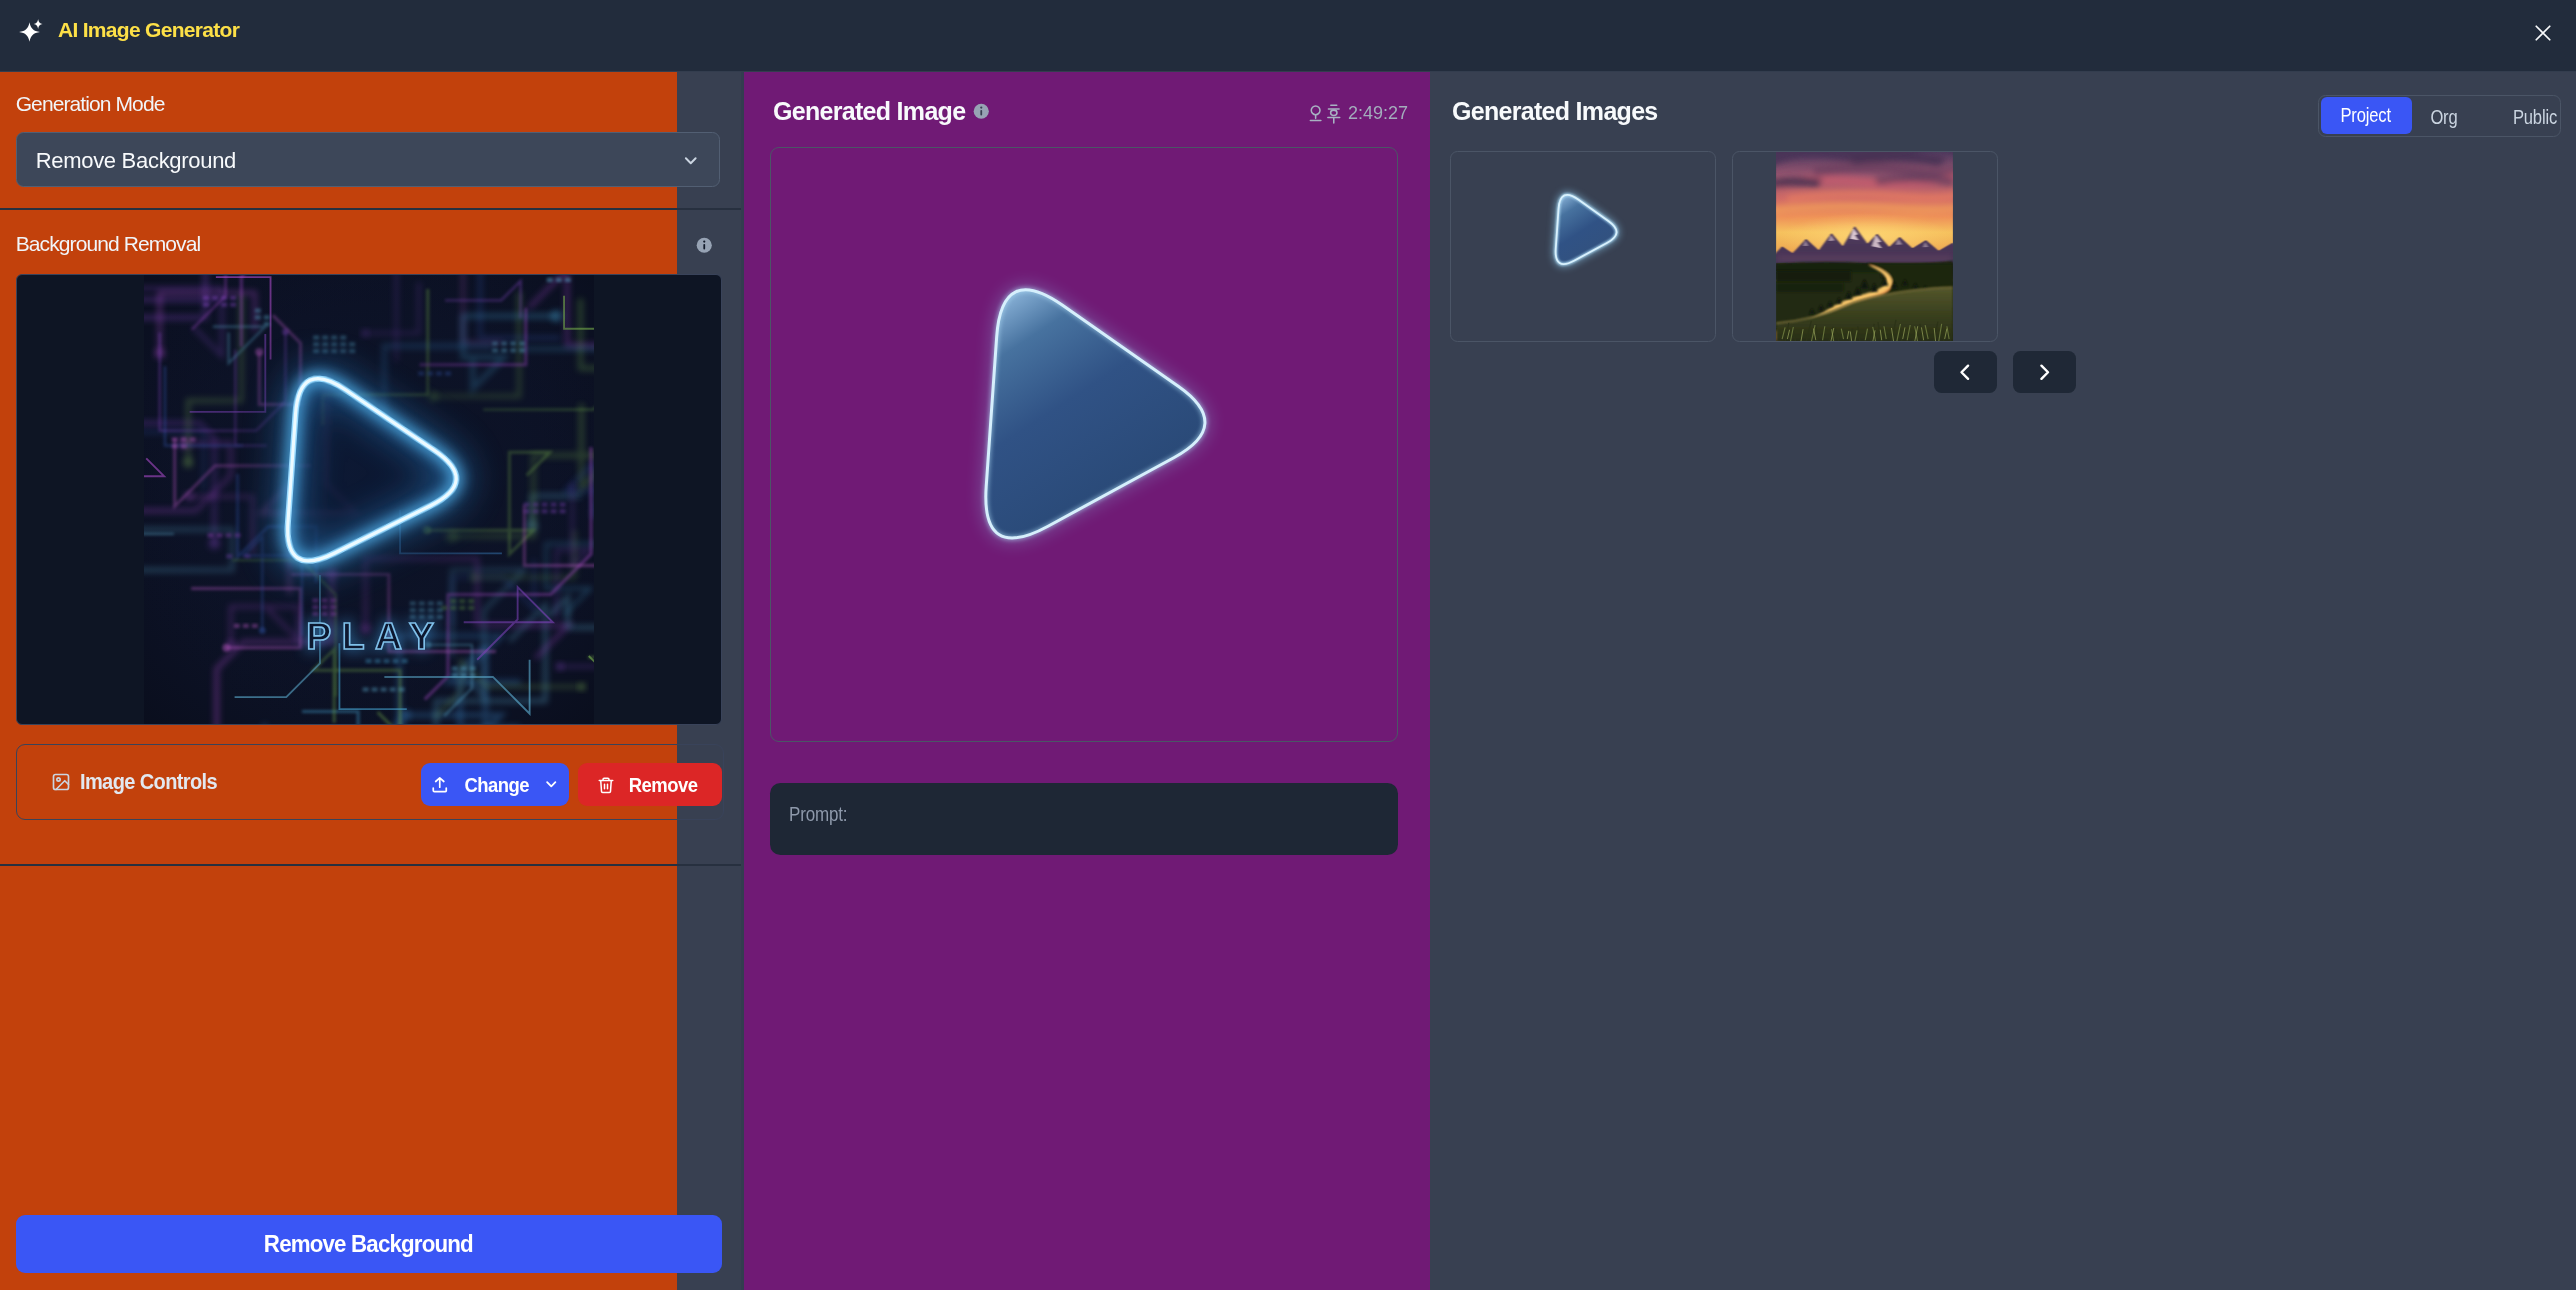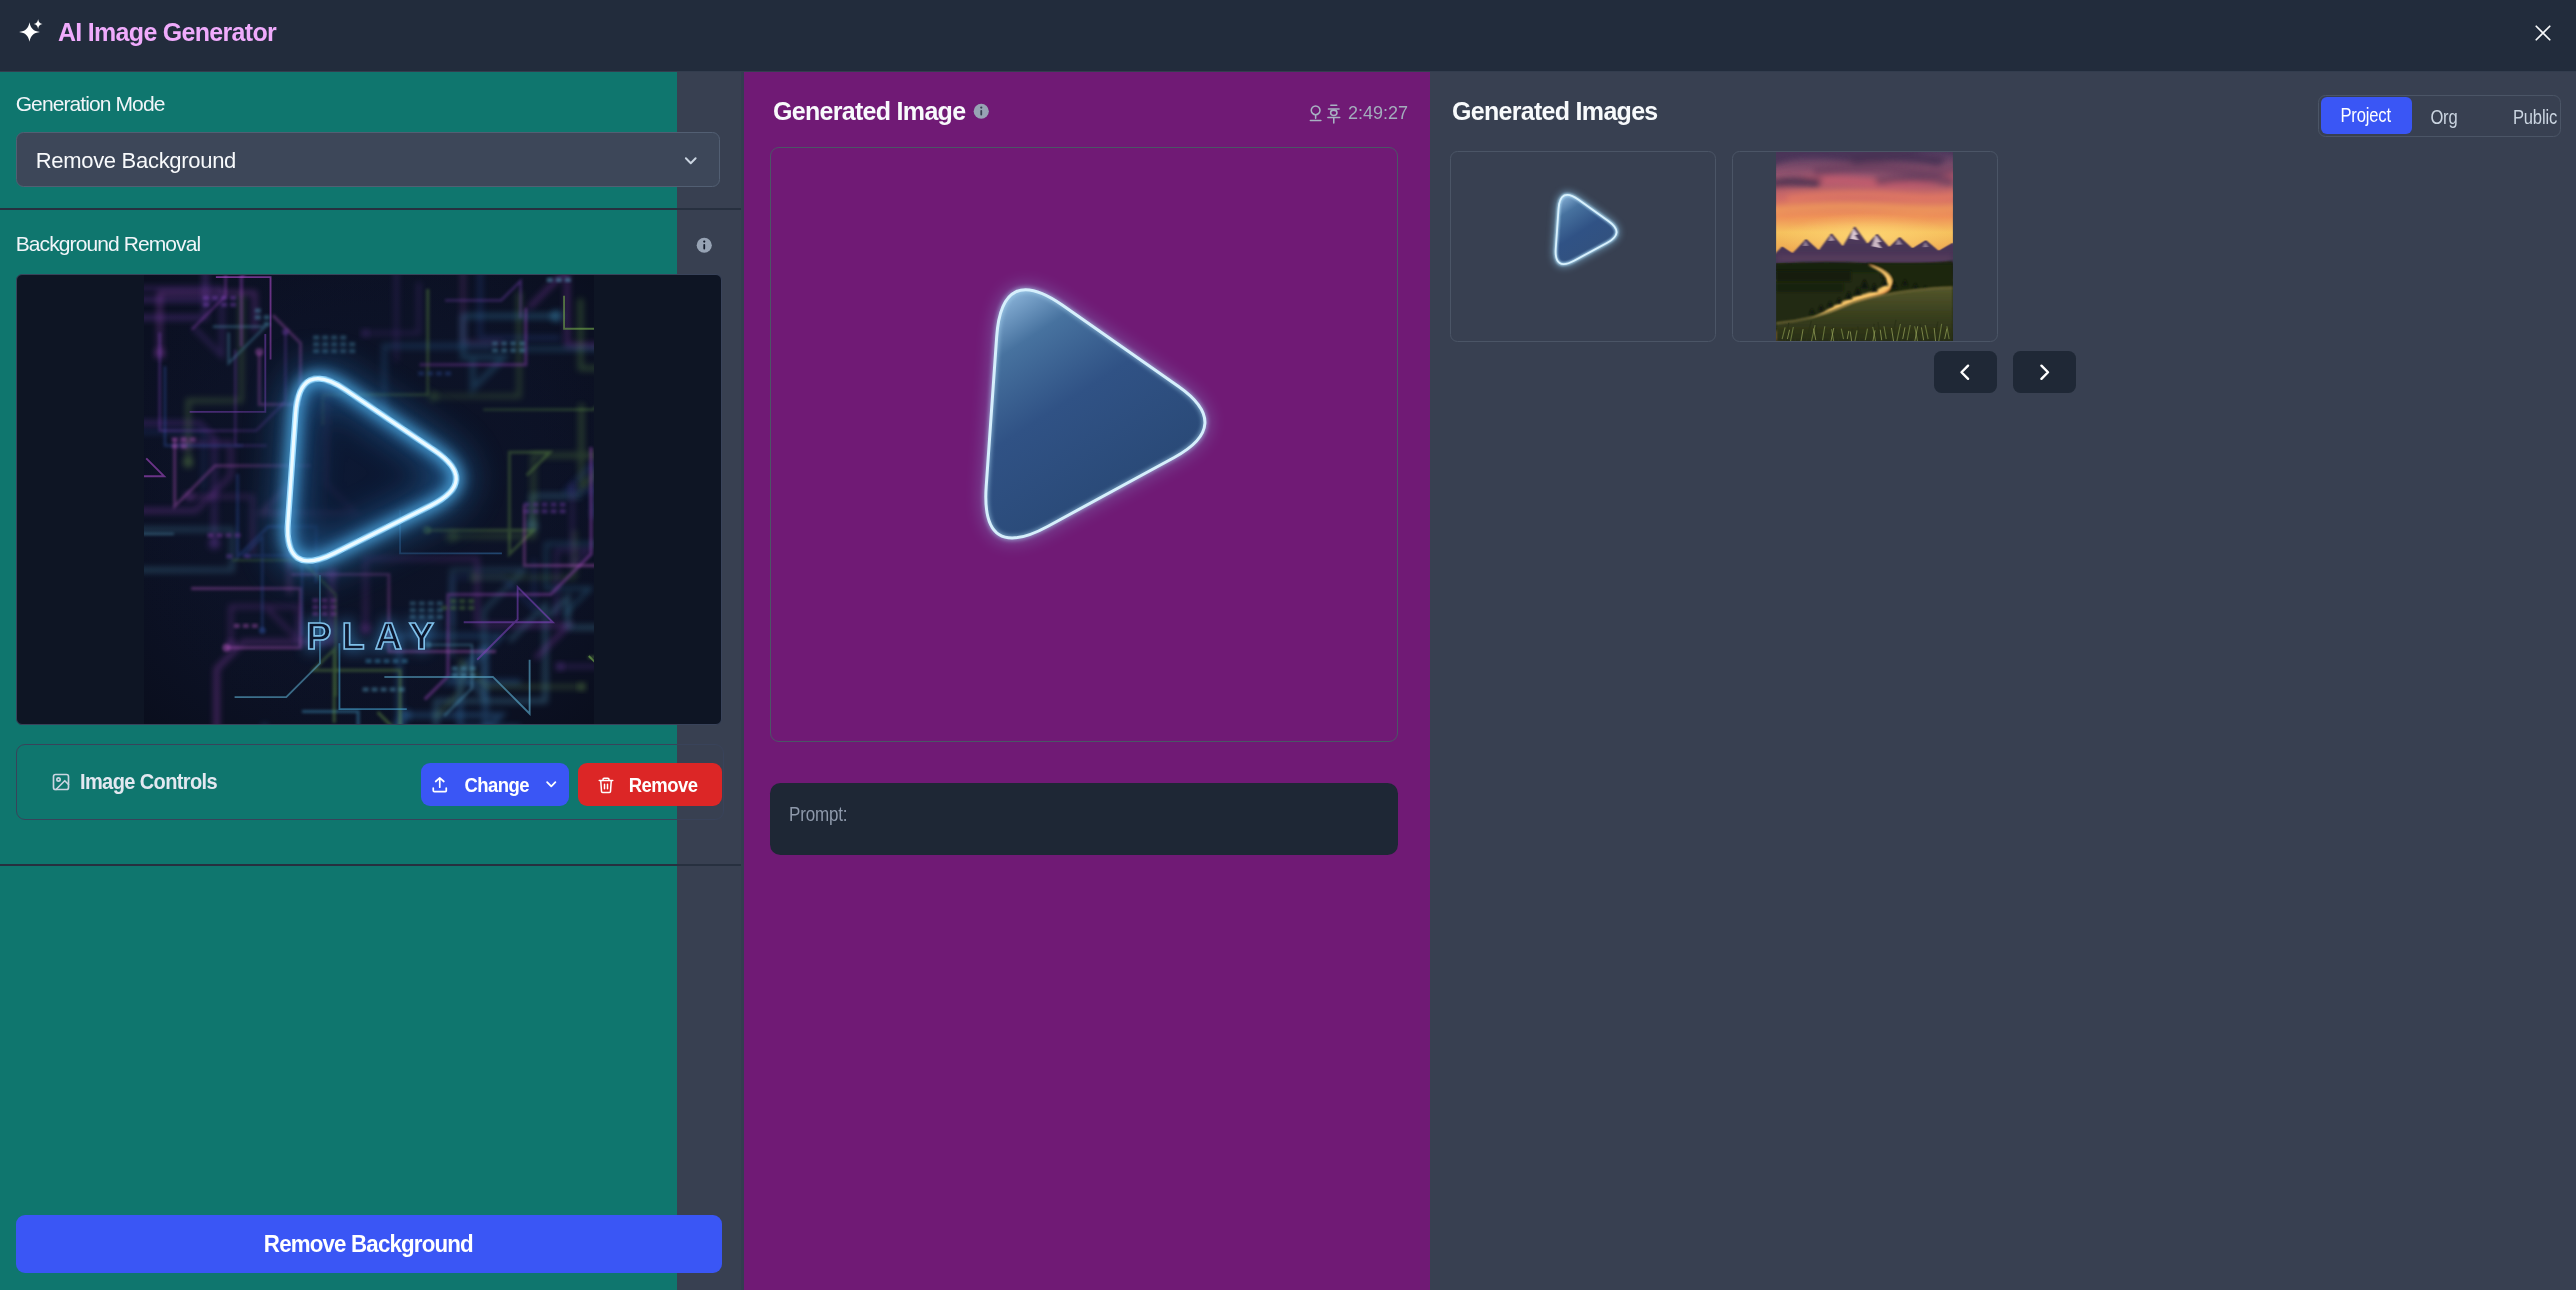--- a/index.html
+++ b/index.html
@@ -2,24 +2,24 @@
 <html style="font-size:12px"><head>
 <meta charset="utf-8">
 <style>
   * { margin:0; padding:0; box-sizing:border-box; }
   html,body { width:2576px; height:1291px; overflow:hidden; }
   body { font-family:"Liberation Sans", sans-serif; background:#384051; position:relative; }
   .abs { position:absolute; }
 
   
   #header { position:absolute; left:0; top:0; width:2576px; height:72px; background:#222c3c; border-bottom:1.5px solid #333d4e; }
-  #hdr-title { position:absolute; left:58px; top:18px; font-size:25px; font-weight:700; color:#f0abfc; letter-spacing:-0.7px; }
+  #hdr-title { position:absolute; left:58px; top:18px; font-size:21px; font-weight:700; color:#fde047; letter-spacing:-0.7px; }
 
   
-  #left { position:absolute; left:0; top:72px; width:677px; height:1219px; background:#0f766e; }
+  #left { position:absolute; left:0; top:72px; width:677px; height:1219px; background:#c2410c; }
   .lbl { font-size:21px; font-weight:400; color:#f1f5f9; letter-spacing:-0.9px; }
   #gen-mode-lbl { position:absolute; left:15.7px; top:20px; }
   #select { position:absolute; left:15.7px; top:60px; width:704px; height:55px; background:#3d4759; border:1.5px solid #525f73; border-radius:7.5px; }
   #select .txt { position:absolute; left:19px; top:15px; font-size:22px; color:#f8fafc; letter-spacing:-0.3px; }
   #ldiv1 { position:absolute; left:0; top:136px; width:741px; height:1.5px; background:#27303f; }
   #bg-rem-lbl { position:absolute; left:15.7px; top:160px; }
   #img-frame { position:absolute; left:15.7px; top:202px; width:706px; height:451px; border:1.5px solid #39435a; border-radius:6px; overflow:hidden; background:#0e1524; }
   #circuit-wrap { position:absolute; left:127px; top:-1.5px; width:450px; height:451px; }
   #ctrl-box { position:absolute; left:15.7px; top:672px; width:708px; height:76px; border:1.5px solid #39435a; border-radius:9px; }
   #ctrl-lbl { position:absolute; left:63px; top:24px; font-size:22.5px; font-weight:700; color:#e2e8f0; letter-spacing:-0.7px; transform:scaleX(0.89); transform-origin:left center; }

